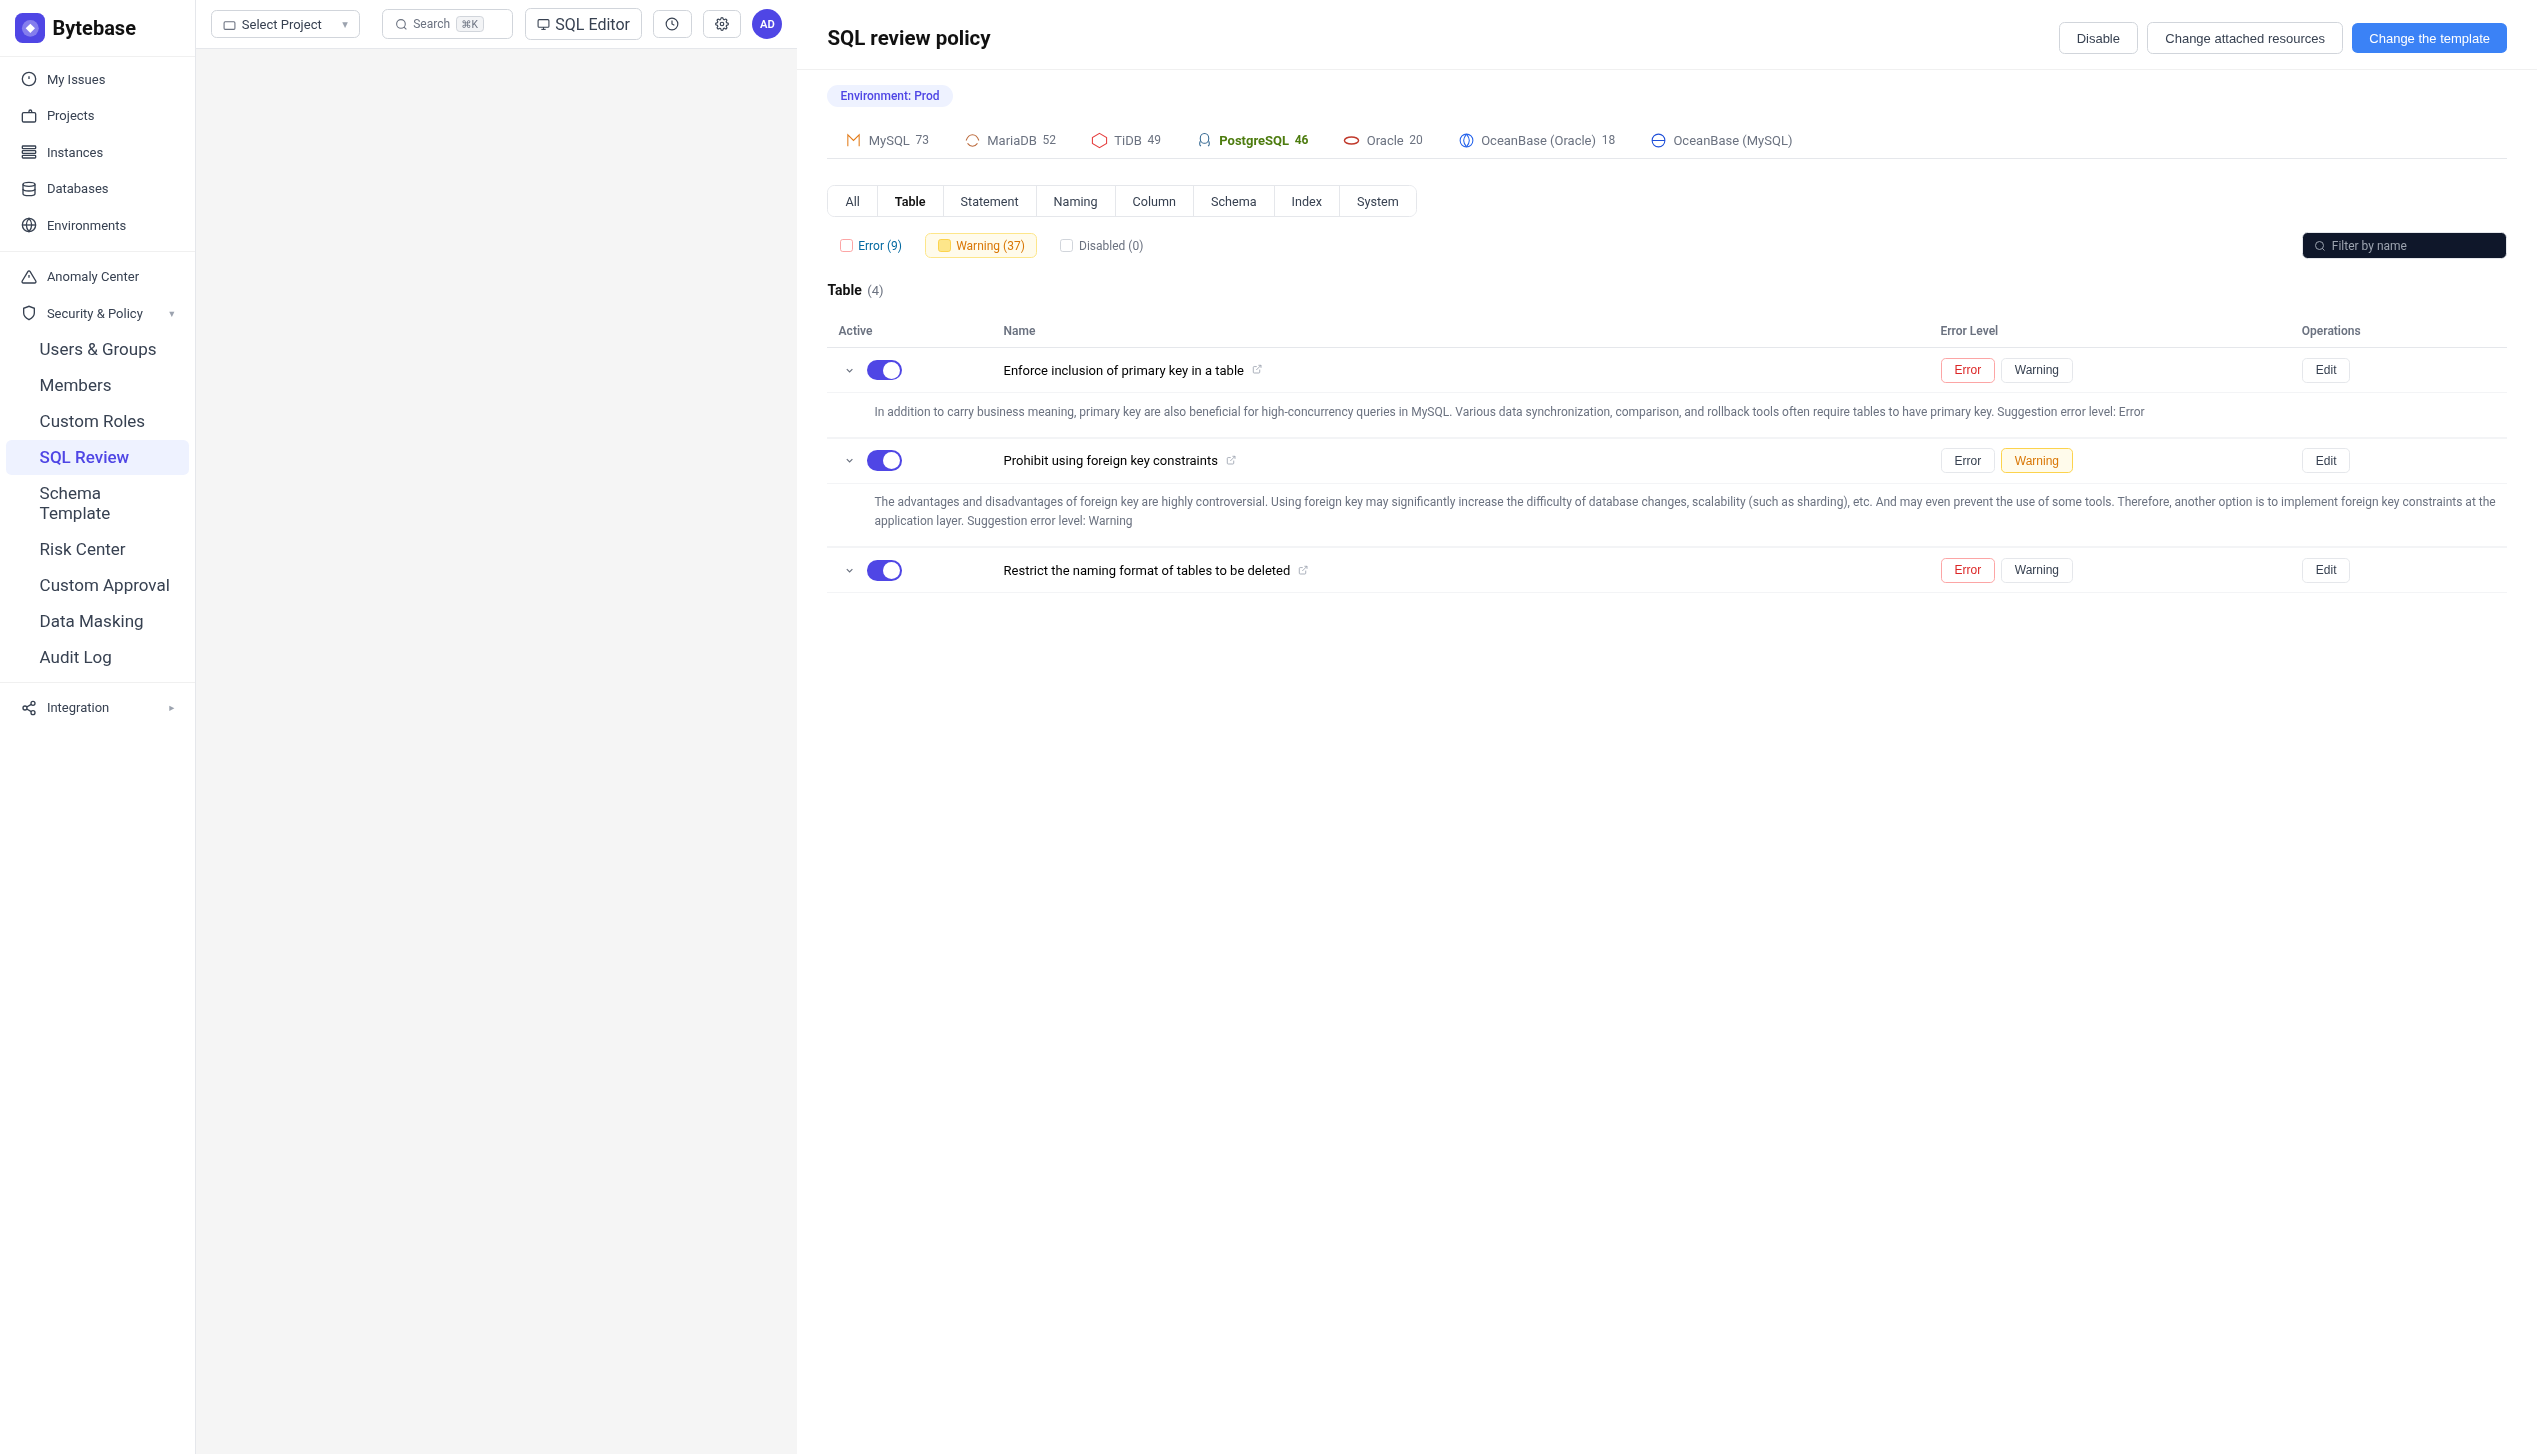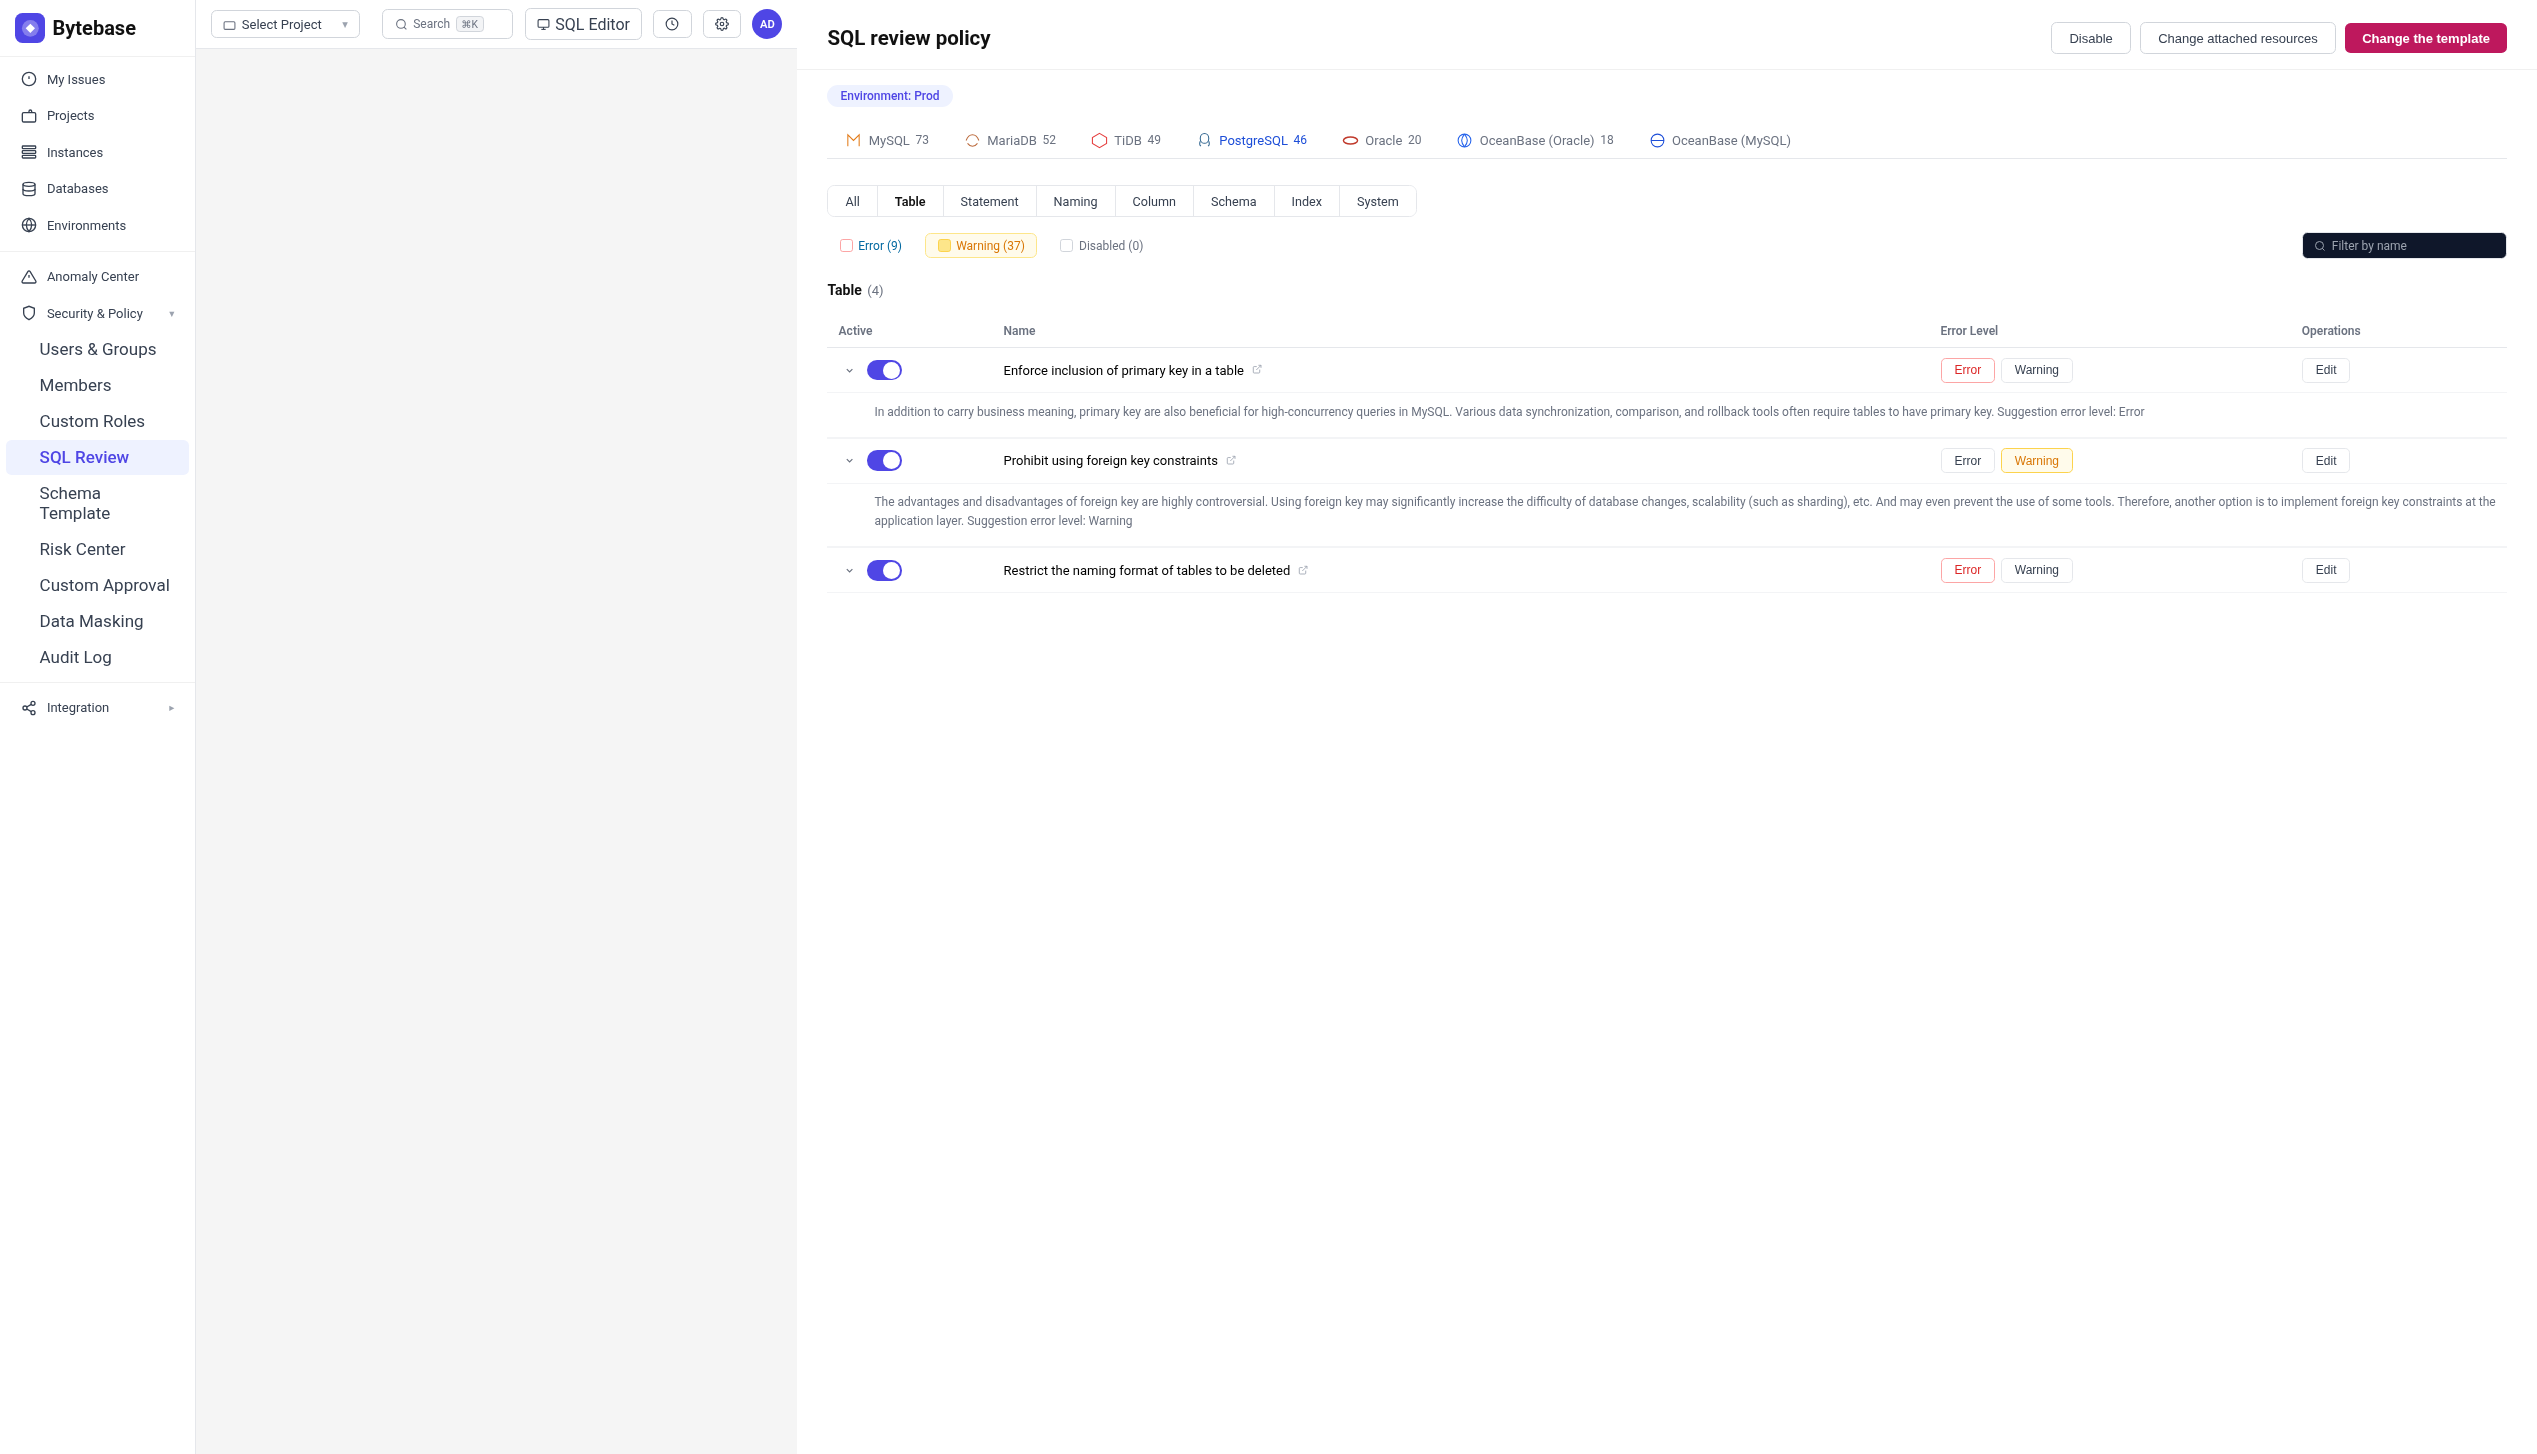--- a/index.html
+++ b/index.html
@@ -27,31 +27,31 @@
     .search-kbd { background: #f3f4f6; border: 0.9px solid #d1d5db; border-radius: 3.7px; padding: 0.9px 4.7px; font-size: 10.3px; color: #6b7280; }
     .topbar-btn { display: flex; align-items: center; gap: 5.6px; padding: 5.6px 11.2px; border-radius: 5.6px; border: 0.9px solid #d1d5db; background: #fff; cursor: pointer; font-size: 16px; color: #374151; }
     .avatar { width: 30px; height: 30px; border-radius: 50%; background: #4F46E5; color: white; display: flex; align-items: center; justify-content: center; font-size: 11.2px; font-weight: 600; cursor: pointer; }
 
     
     .main { flex: 1; overflow-y: auto; background: #fff; }
     .page-header { padding: 22.4px 30px 15px; display: flex; align-items: center; justify-content: space-between; border-bottom: 0.9px solid #f0f0f0; }
     .page-title { font-size: 20.5px; font-weight: 700; color: #111; }
     .header-actions { display: flex; gap: 9.3px; align-items: center; }
     .btn-outline { padding: 7.5px 17px; border: 0.9px solid #d1d5db; border-radius: 5.6px; background: #fff; cursor: pointer; font-size: 13px; color: #374151; font-weight: 500; }
-    .btn-primary { padding: 7.5px 17px; border: none; border-radius: 5.6px; background: #be185d; cursor: pointer; font-size: 13px; color: #fff; font-weight: 700; }
+    .btn-primary { padding: 7.5px 17px; border: none; border-radius: 5.6px; background: #3b82f6; cursor: pointer; font-size: 13px; color: #fff; font-weight: 400; }
 
     .page-content { padding: 0 30px 30px; }
 
     
     .env-badge { display: inline-flex; align-items: center; background: #EEF2FF; color: #4F46E5; border-radius: 15px; padding: 3.7px 13px; font-size: 12px; font-weight: 500; margin: 15px 0; }
 
     
     .db-tabs { display: flex; gap: 0; border-bottom: 1.9px solid #e5e7eb; margin-bottom: 26px; overflow-x: auto; }
     .db-tab { display: flex; align-items: center; gap: 5.6px; padding: 9.3px 17px; cursor: pointer; color: #6b7280; font-size: 13px; white-space: nowrap; border-bottom: 1.9px solid transparent; margin-bottom: -1.9px; }
-    .db-tab.active { color: #1d4ed8; border-bottom-color: #4F46E5; font-weight: 400; }
+    .db-tab.active { color: #4d7c0f; border-bottom-color: #4F46E5; font-weight: 700; }
     .db-tab-count { font-size: 12px; }
     .db-icon { width: 18.7px; height: 18.7px; display: flex; align-items: center; justify-content: center; }
 
     
     .cat-tabs { display: flex; border: 0.9px solid #e5e7eb; border-radius: 7.5px; overflow: hidden; margin-bottom: 15px; width: fit-content; }
     .cat-tab { padding: 7.5px 17px; cursor: pointer; font-size: 12.6px; color: #374151; background: #fff; border-right: 0.9px solid #e5e7eb; }
     .cat-tab:last-child { border-right: none; }
     .cat-tab.active { background: #fff; font-weight: 600; color: #111; }
 
     

